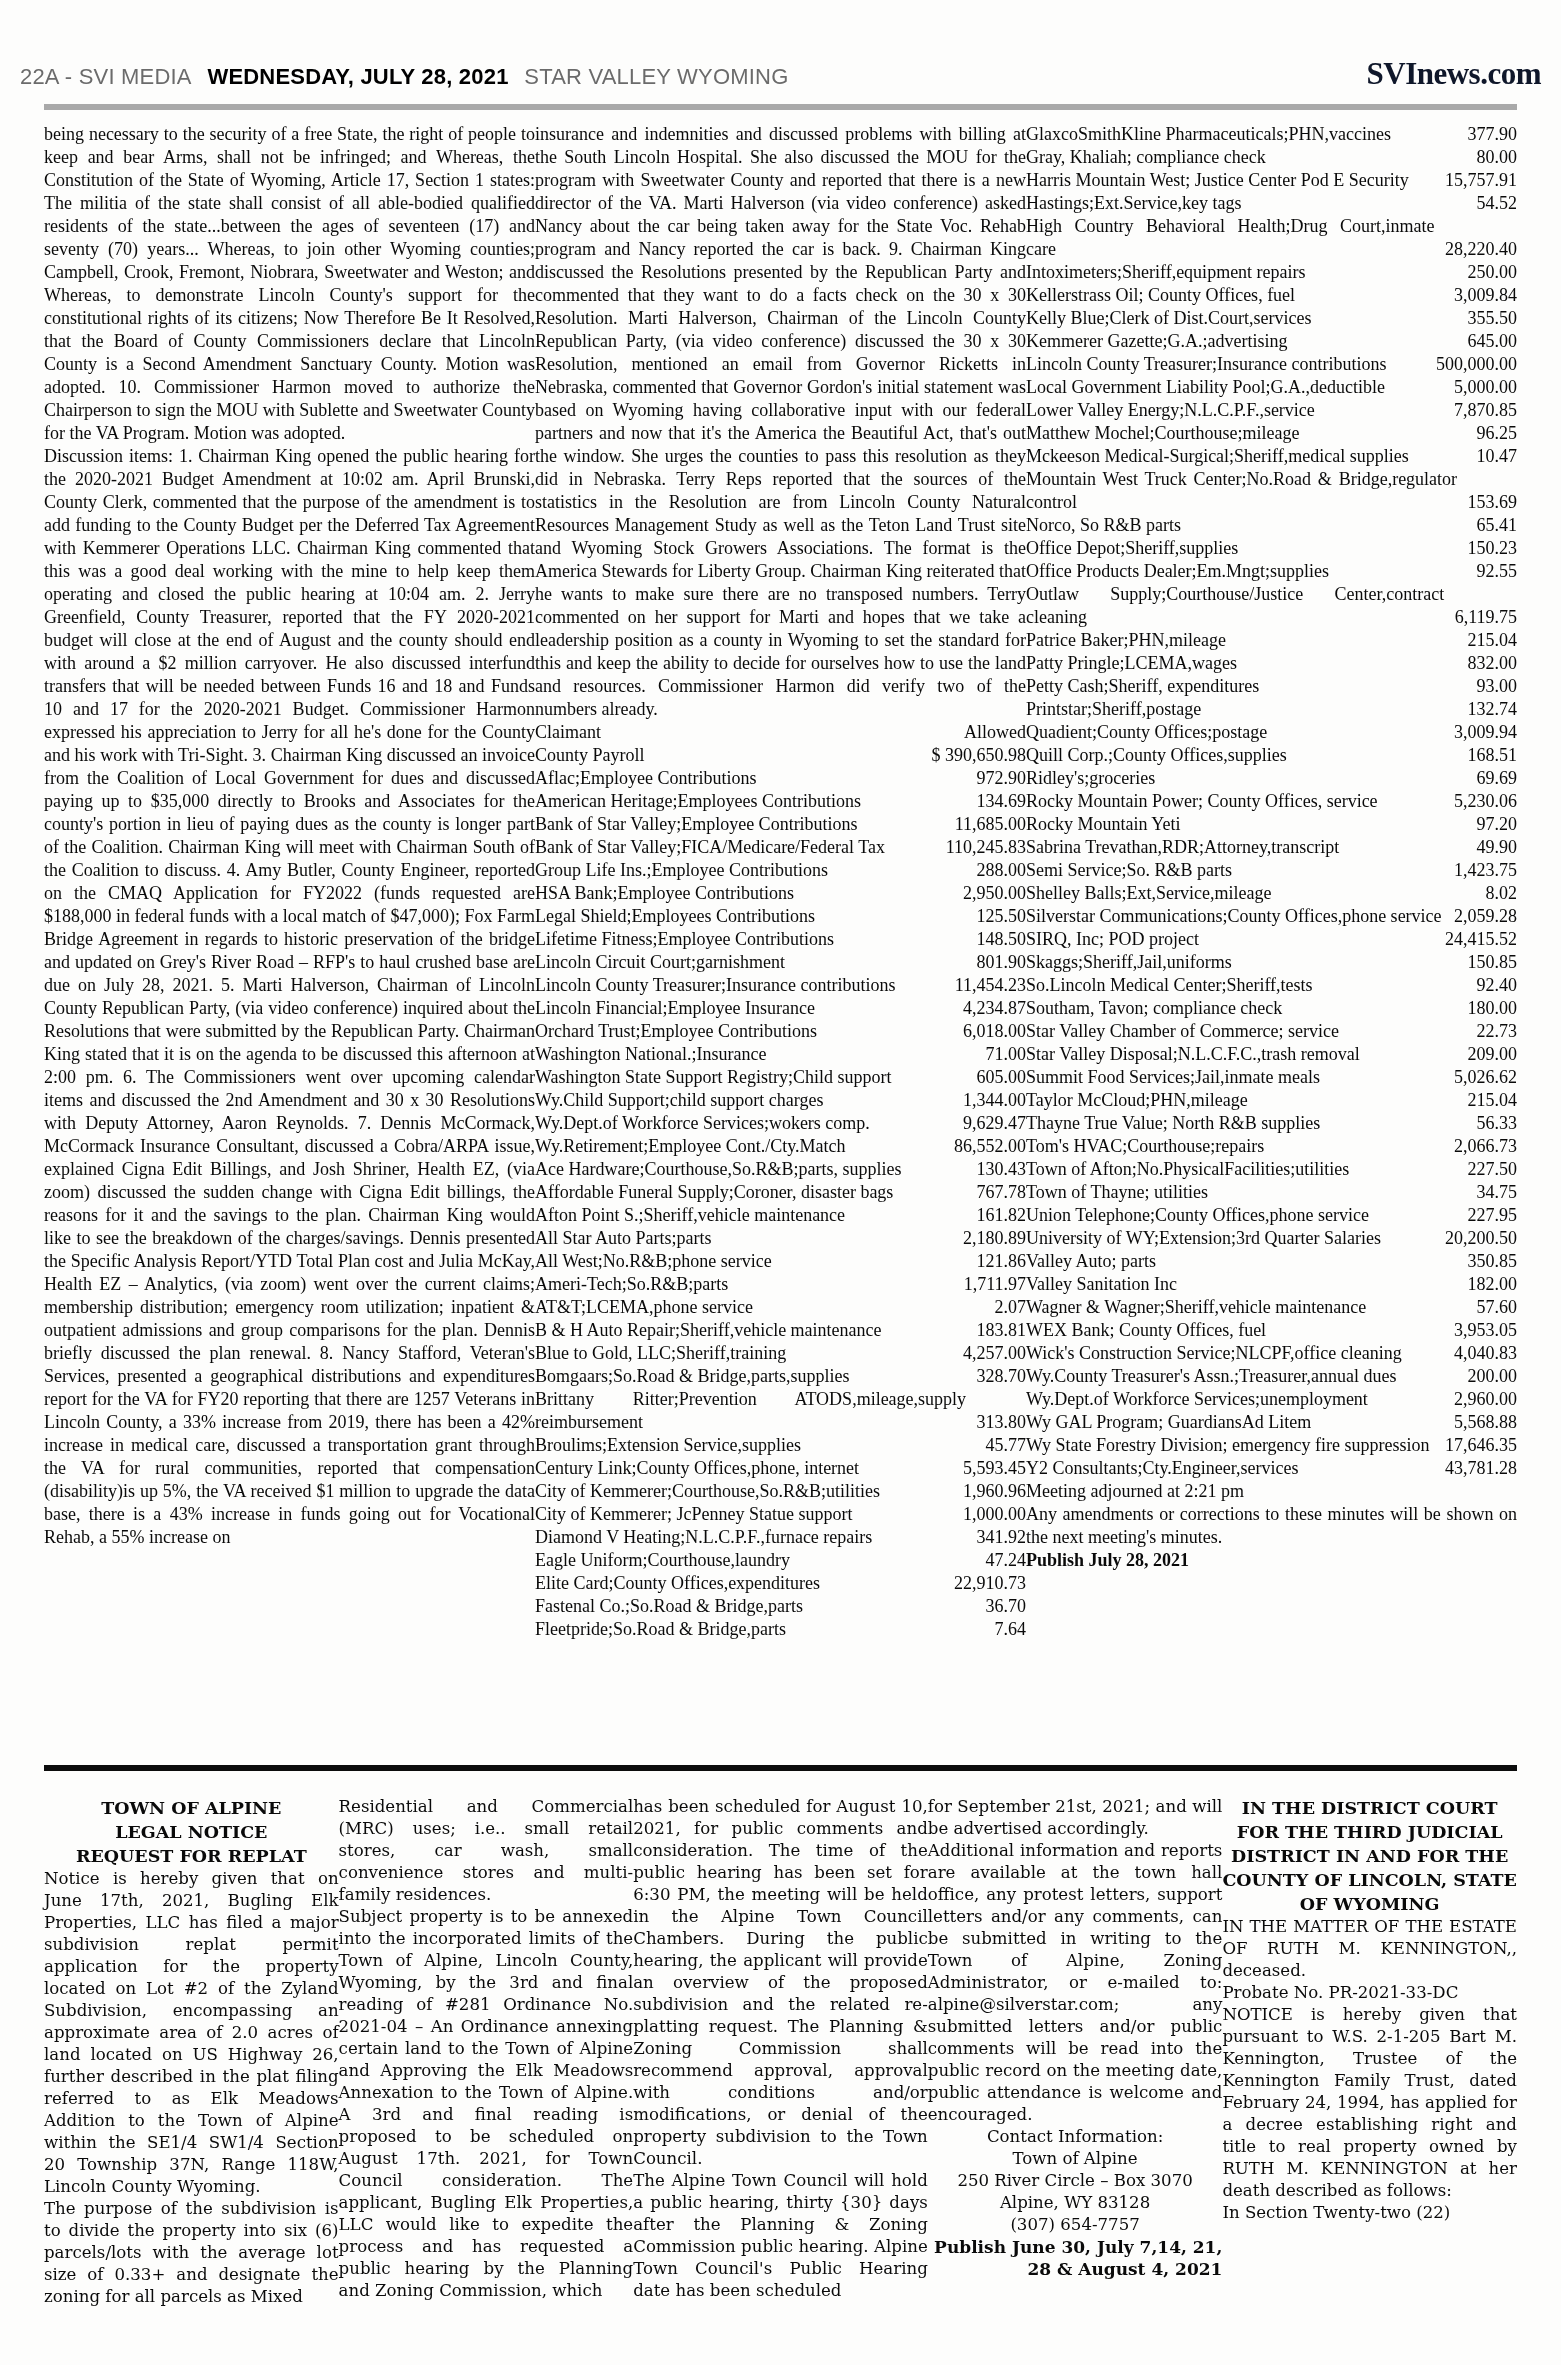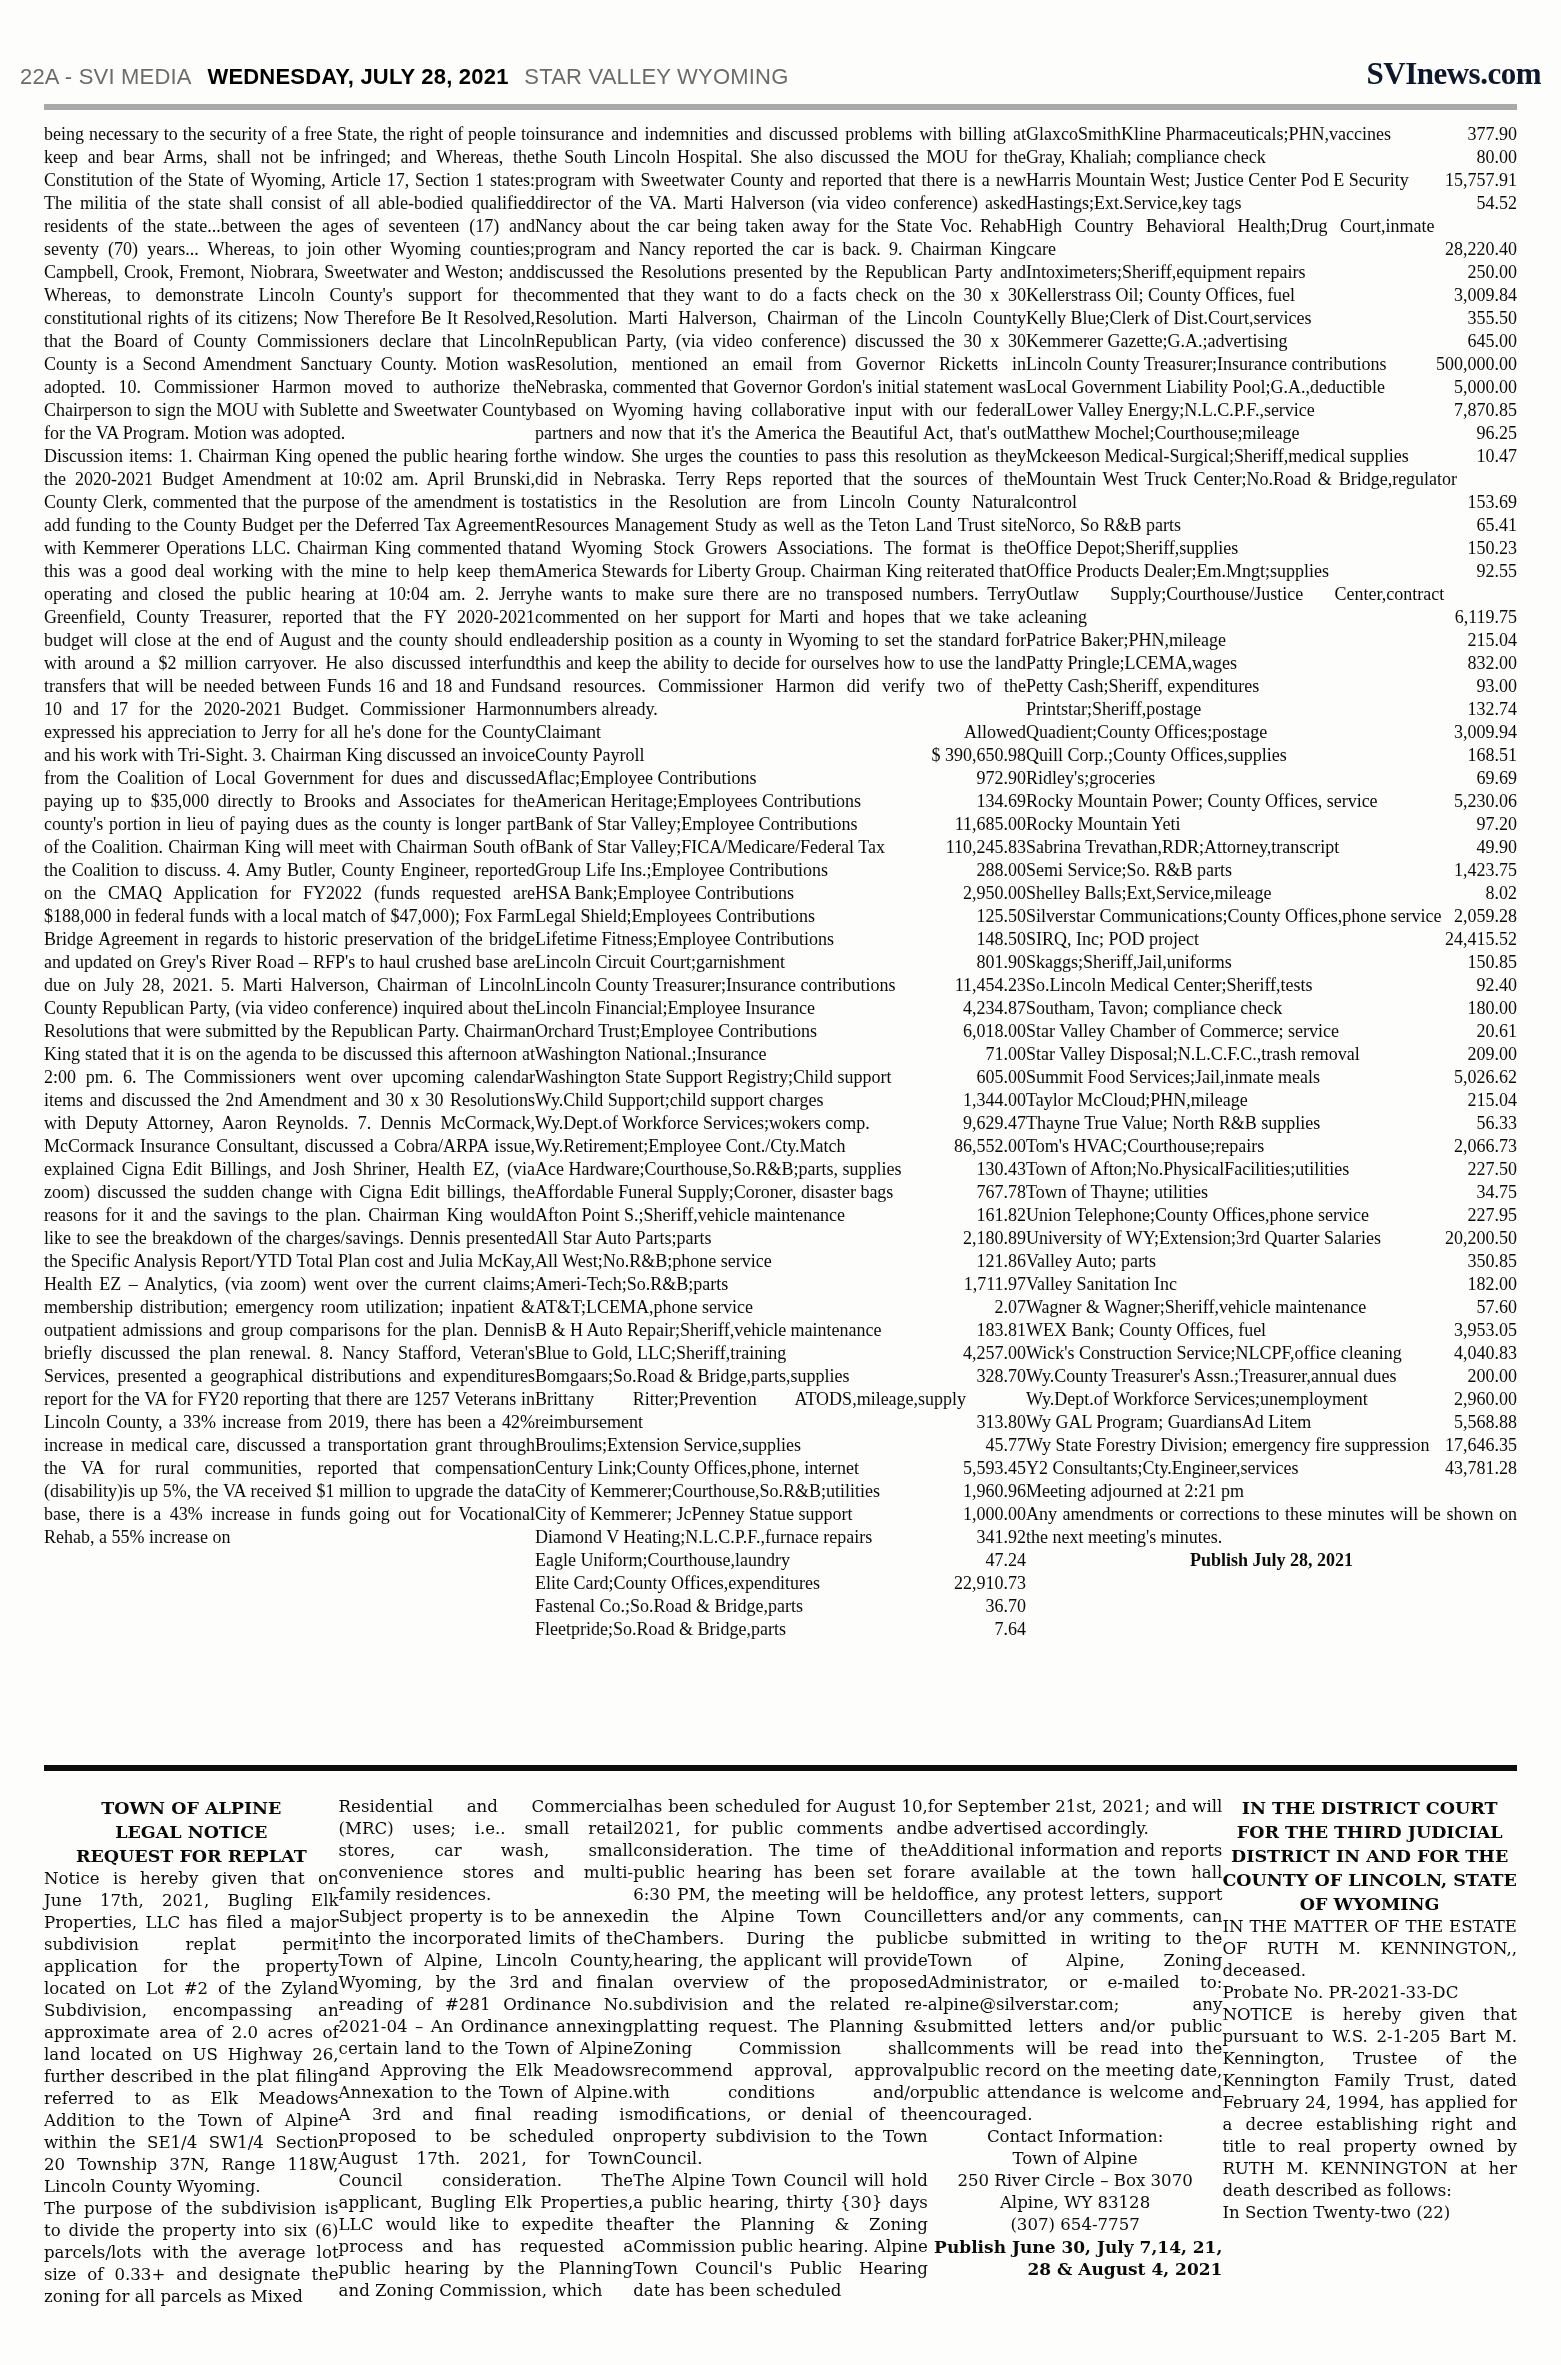--- a/index.html
+++ b/index.html
@@ -13,21 +13,21 @@
   .mh-right{font-family:"Liberation Serif",serif;font-weight:bold;font-size:31px;color:#0f172a;letter-spacing:-0.5px;}
   .header-rule{height:5.7px;background:#a9a9a9;margin:12.3px 44px 0;}
   
   .top{display:flex;margin:13.2px 44px 0;height:1633px;}
   .tcol{flex:1;min-width:0;font-size:18px;line-height:23px;text-align:justify;overflow:hidden;}
   .tcol p{margin:0;}
   .thead{display:flex;justify-content:space-between;}
   .crow{display:flex;justify-content:space-between;align-items:flex-end;}
   .crow .rn{padding-right:10.4px;}
   .crow .ra{white-space:nowrap;}
-  .publish{font-weight:bold;text-align:center;margin:0;}
+  .publish{font-weight:bold;text-align:left;margin:0;}
   
   .section-rule{height:6.6px;background:#0c0c0c;margin:8.5px 44px 0;}
   
   .bottom{display:flex;margin:24.6px 44px 0;font-family:"DejaVu Serif",serif;}
   .bcol{flex:1;min-width:0;font-size:16.6px;line-height:22px;text-align:justify;}
   .bcol p{margin:0;}
   .btitle{font-weight:bold;text-align:center;font-size:17.5px;line-height:24px;}
   .bline{text-align:center;}
   .bpublish{font-weight:bold;text-align:right;font-size:17px;}
 </style>
@@ -433,21 +433,21 @@
             <span class="ra">92.40</span>
           </div>
 
           <div class="crow">
             <span class="rn">Southam, Tavon; compliance check</span>
             <span class="ra">180.00</span>
           </div>
 
           <div class="crow">
             <span class="rn">Star Valley Chamber of Commerce; service</span>
-            <span class="ra">20.61</span>
+            <span class="ra">22.73</span>
           </div>
 
           <div class="crow">
             <span class="rn">Star Valley Disposal;N.L.C.F.C.,trash removal</span>
             <span class="ra">209.00</span>
           </div>
 
           <div class="crow">
             <span class="rn">Summit Food Services;Jail,inmate meals</span>
             <span class="ra">5,026.62</span>

